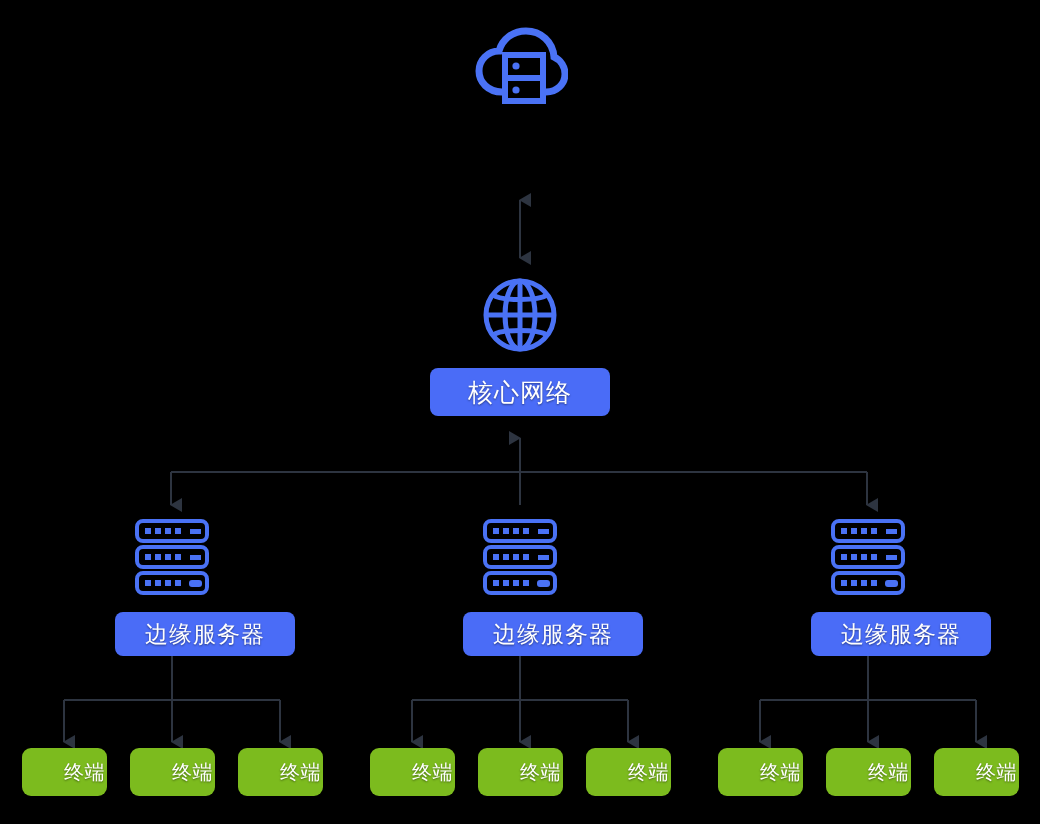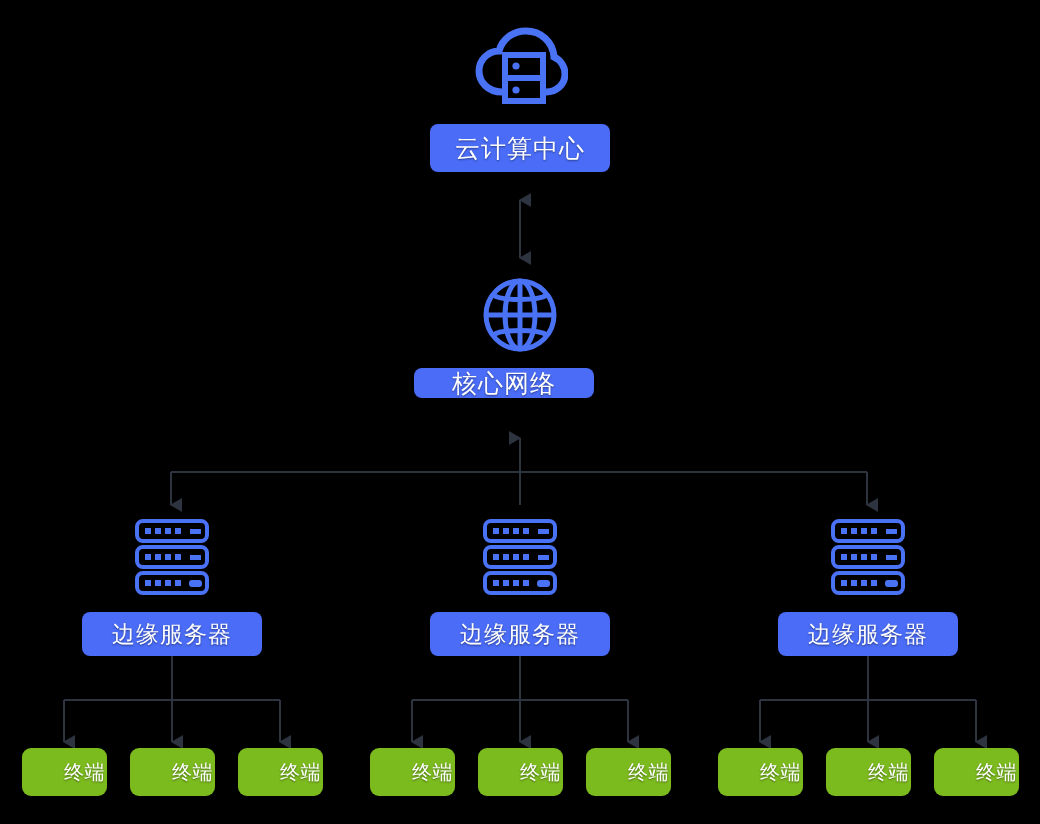--- a/index.html
+++ b/index.html
@@ -46,20 +46,21 @@
   }
   .box-core {
     background: #4a6cf7;
     font-size: 25px;
     border-radius: 8px;
   }
   .box-edge {
     background: #4a6cf7;
     font-size: 23px;
     border-radius: 8px;
+    margin-left: 33px;
   }
   .box-term {
     background: #7cbb1e;
     font-size: 20px;
     border-radius: 9px;
     letter-spacing: 0.5px;
     padding-left: 40px;
   }
   .icon-wrap {
     position: absolute;
@@ -125,38 +126,35 @@
     <svg width="96" height="80" viewBox="0 0 96 80" xmlns="http://www.w3.org/2000/svg">
       <path d="M30 66 C16 66 7 56 7 45 C7 34 16 25 27 25 C30 13 41 5 54 5 C69 5 81 16 82 31
                C89 34 93 41 93 48 C93 58 85 66 74 66" fill="none" stroke="#4a72f5" stroke-width="7" stroke-linecap="round"></path>
       <rect x="33" y="29" width="38" height="46" fill="#000000" stroke="#4a72f5" stroke-width="6"></rect>
       <line x1="33" y1="52" x2="71" y2="52" stroke="#4a72f5" stroke-width="6"></line>
       <circle cx="44" cy="40" r="3.6" fill="#4a72f5"></circle>
       <circle cx="44" cy="64" r="3.6" fill="#4a72f5"></circle>
     </svg>
   </span>
 
-  <div class="node-box box-cloud" style="left:430px; top:124px; width:180px; height:48px;">
-    <span>云计算中心</span>
-  </div>
 
   <span class="icon-wrap" style="left:481px; top:276px;">
     <svg width="78" height="78" viewBox="0 0 78 78" xmlns="http://www.w3.org/2000/svg">
       <g fill="none" stroke="#4a72f5" stroke-width="5">
         <circle cx="39" cy="39" r="34"></circle>
         <line x1="5" y1="39" x2="73" y2="39"></line>
         <line x1="39" y1="5" x2="39" y2="73"></line>
         <ellipse cx="39" cy="39" rx="15" ry="34"></ellipse>
         <path d="M12 19 C21 25 57 25 66 19"></path>
         <path d="M12 59 C21 53 57 53 66 59"></path>
       </g>
     </svg>
   </span>
 
-  <div class="node-box box-core" style="left:414px; top:368px; width:180px; height:30px;">
+  <div class="node-box box-core" style="left:430px; top:368px; width:180px; height:48px;">
     <span>核心网络</span>
   </div>
 
   <span class="icon-wrap" style="left:134px; top:518px;">
     <svg width="76" height="78" viewBox="0 0 76 78" xmlns="http://www.w3.org/2000/svg">
       <g stroke="#4a72f5" stroke-width="4" fill="none">
         <rect x="3" y="3" width="70" height="20" rx="6"></rect>
         <rect x="3" y="29" width="70" height="20" rx="6"></rect>
         <rect x="3" y="55" width="70" height="20" rx="6"></rect>
       </g>

